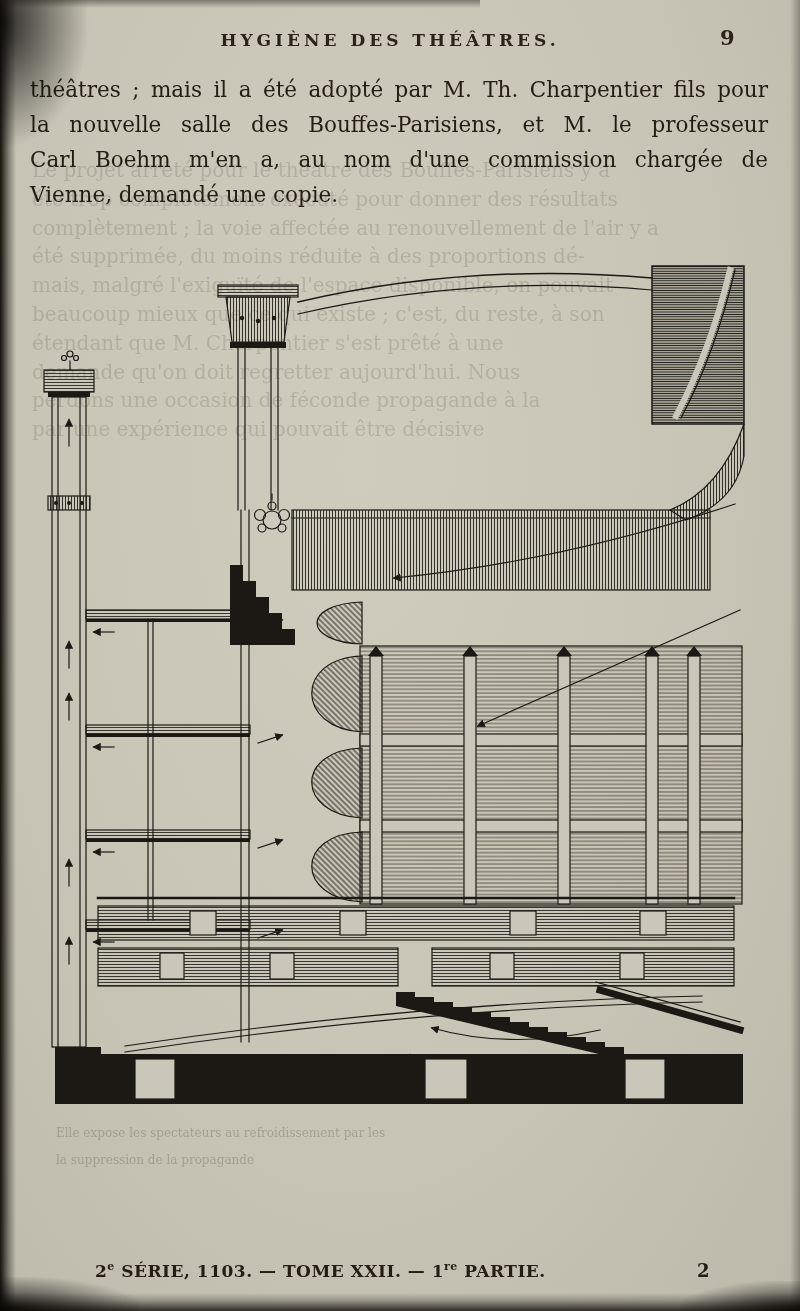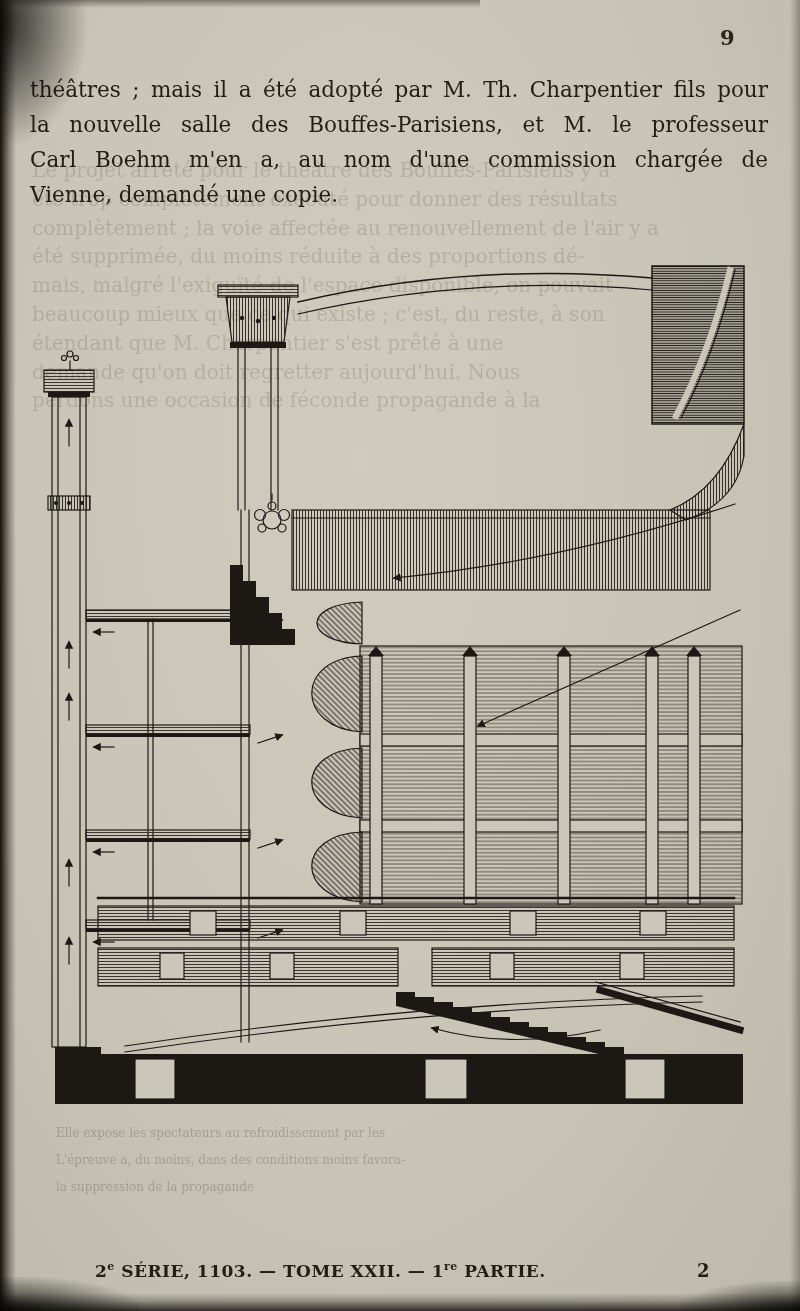--- a/index.html
+++ b/index.html
@@ -58,32 +58,33 @@
   <div class="ghost ghost-upper">
     <div>Le projet arrêté pour le théâtre des Bouffes-Parisiens y a</div>
     <div>été trop complètement exécuté pour donner des résultats</div>
     <div>complètement ; la voie affectée au renouvellement de l'air y a</div>
     <div>été supprimée, du moins réduite à des proportions dé-</div>
     <div>mais, malgré l'exiguïté de l'espace disponible, on pouvait</div>
     <div>beaucoup mieux que ce qui existe ; c'est, du reste, à son</div>
     <div>étendant que M. Charpentier s'est prêté à une</div>
     <div>demande qu'on doit regretter aujourd'hui. Nous</div>
     <div>perdons une occasion de féconde propagande à la</div>
+    <div>par une expérience qui pouvait être décisive</div>
   </div>
   <div class="ghost ghost-low1">
     <div>suite du projet précédent. — Éclairage par le centre seul.</div>
     <div>Ventilation d'hiver. Le canal circulaire de la salle est indiqué</div>
     <div>premier étage double dans les théâtres à un seul étage</div>
   </div>
   <div class="ghost ghost-low2">
     <div>Elle expose les spectateurs au refroidissement par les</div>
-    <div>L'épreuve a, du moins, dans des conditions moins favora-</div>
     <div>la suppression de la propagande</div>
   </div>
 
+  <div class="header-title">HYGIÈNE DES THÉÂTRES.</div>
   <div class="page-number">9</div>
 
   <div class="para">
     <div class="pline j">théâtres ; mais il a été adopté par M. Th. Charpentier fils pour</div>
     <div class="pline j">la nouvelle salle des Bouffes-Parisiens, et M. le professeur</div>
     <div class="pline j">Carl Boehm m'en a, au nom d'une commission chargée de</div>
     <div class="pline">Vienne, demandé une copie.</div>
   </div>
 
   <svg class="figure" viewBox="0 0 710 930" xmlns="http://www.w3.org/2000/svg">

